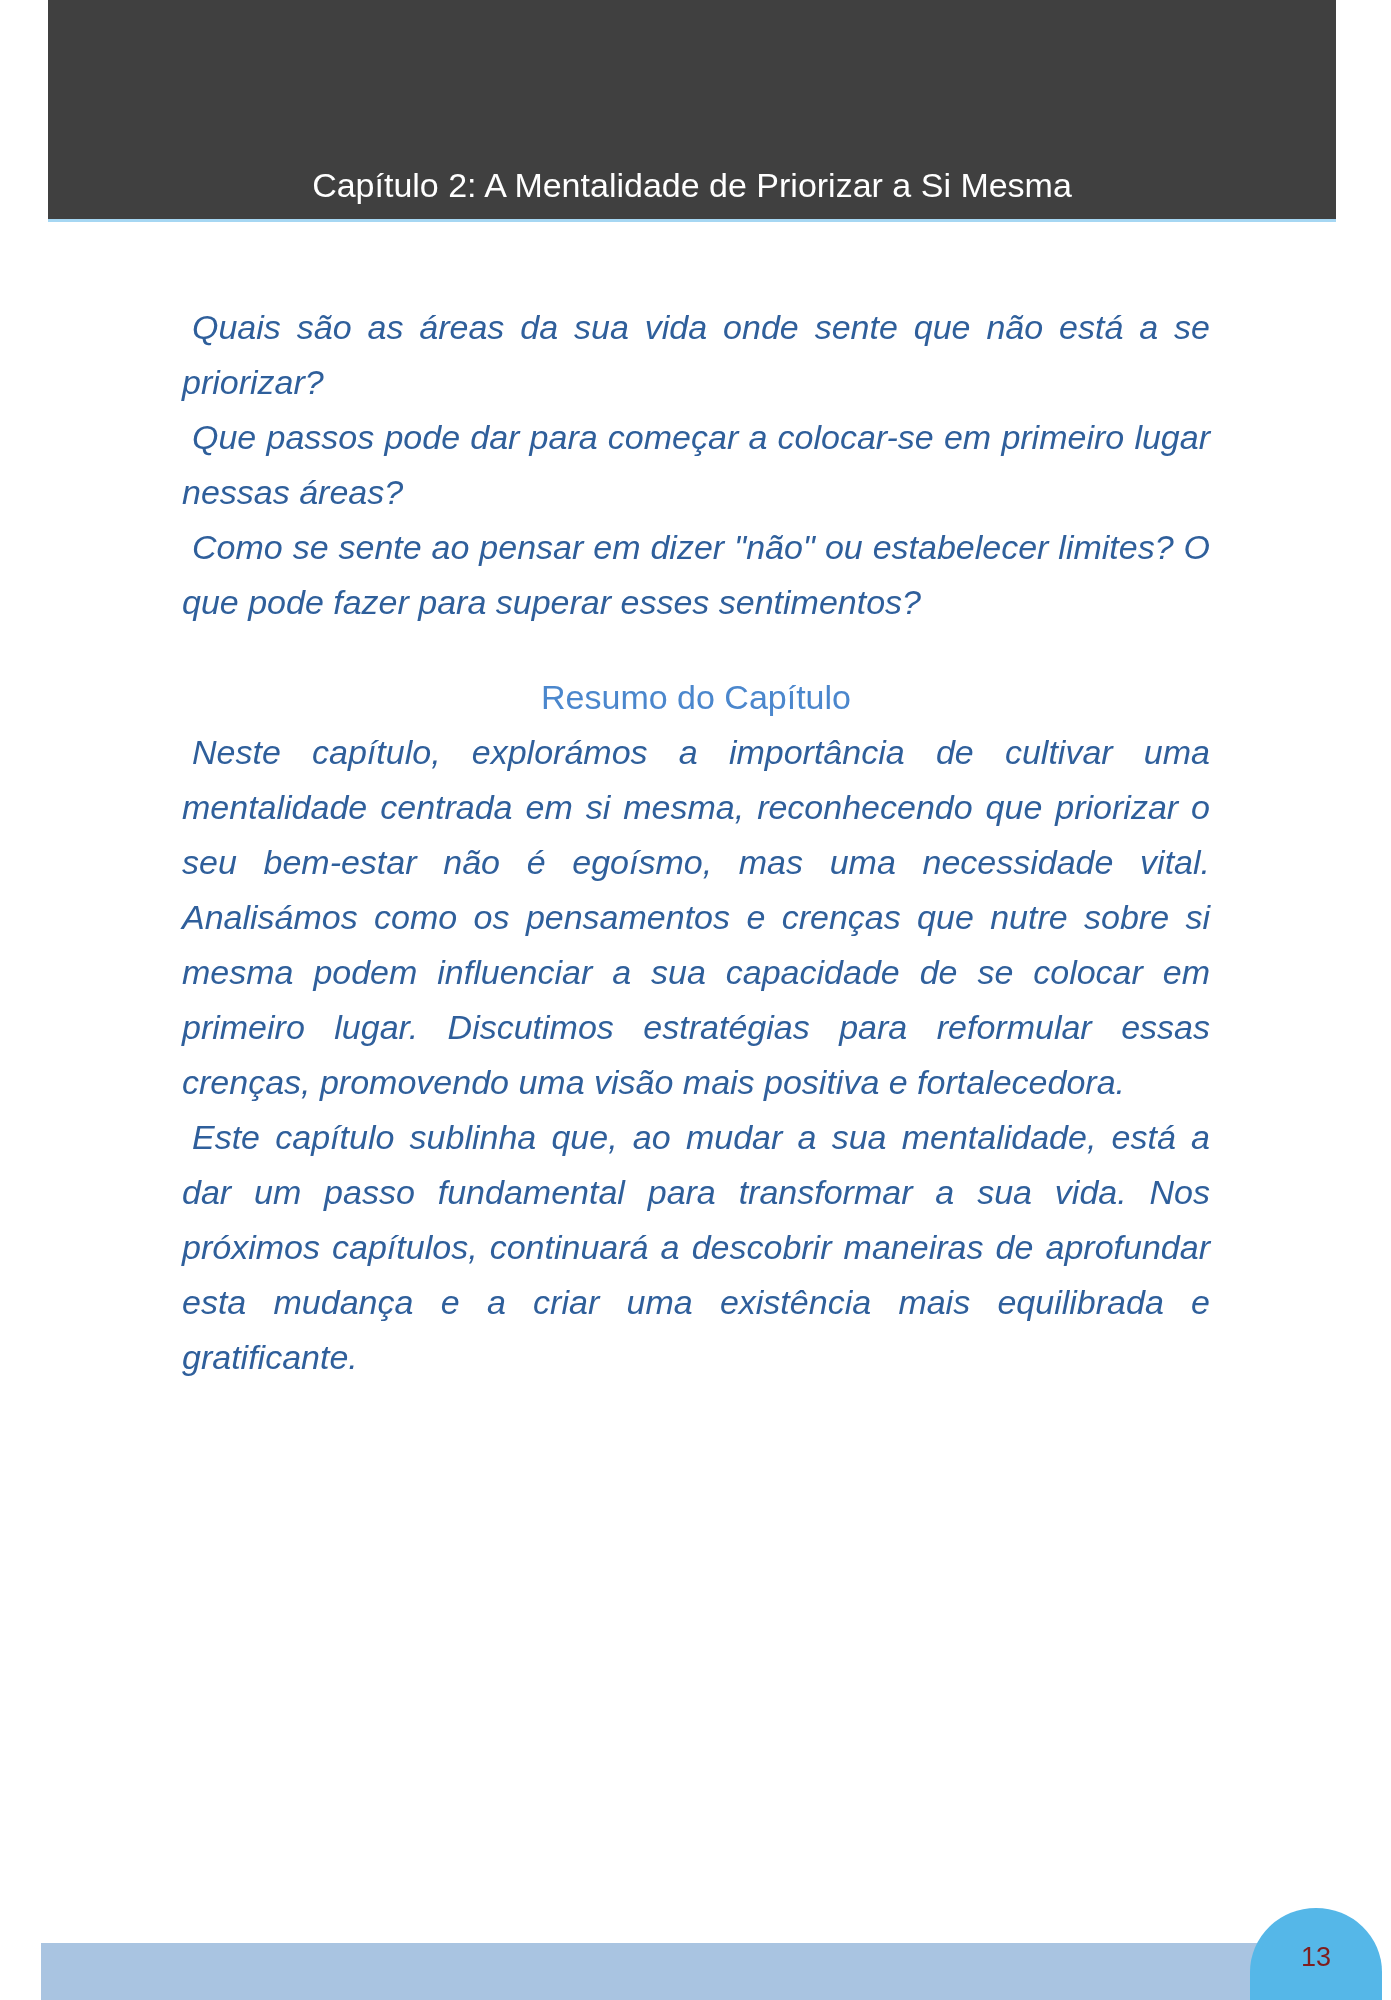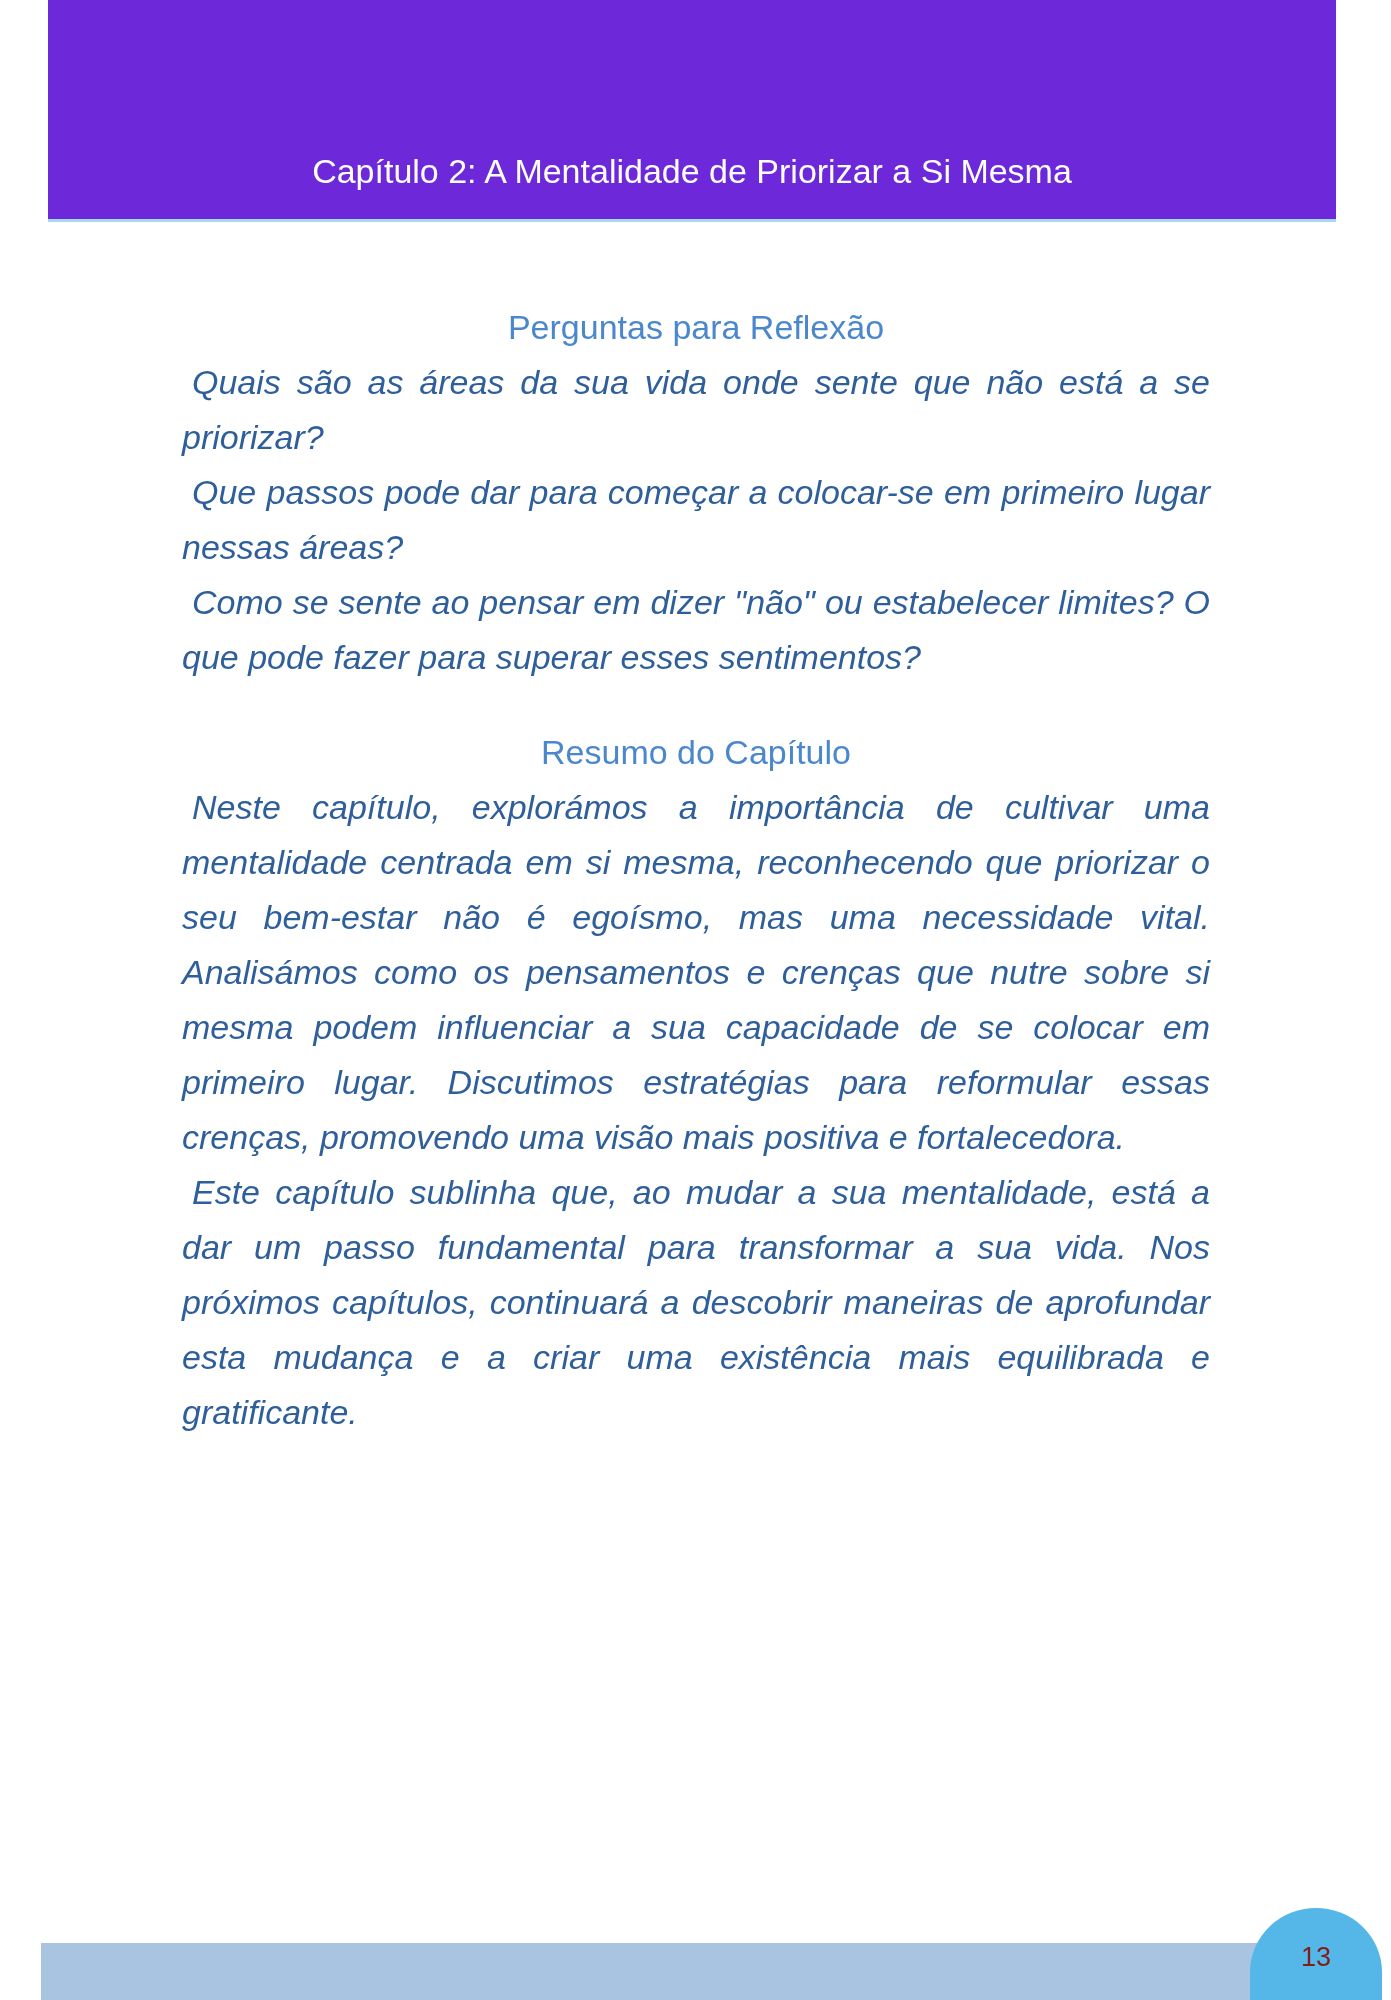--- a/index.html
+++ b/index.html
@@ -15,27 +15,27 @@
     background: #ffffff;
     overflow: hidden;
   }
   
   .header-band {
     position: absolute;
     left: 48px;
     top: 0;
     width: 1288px;
     height: 222px;
-    background: #6d28d9;
+    background: #404040;
     border-bottom: 3px solid #a6d7f3;
     display: flex;
     align-items: flex-end;
     justify-content: center;
     box-sizing: border-box;
-    padding-bottom: 26px;
+    padding-bottom: 12px;
   }
   .header-title {
     color: #ffffff;
     font-size: 34px;
     line-height: 44px;
     white-space: nowrap;
   }
   
   .content {
     position: absolute;
@@ -96,21 +96,20 @@
 <body>
 
 <div class="page">
 
   <div class="header-band">
     <div class="header-title">Capítulo 2: A Mentalidade de Priorizar a Si Mesma</div>
   </div>
 
   <div class="content">
 
-    <h2 class="section-heading">Perguntas para Reflexão</h2>
 
     <p>Quais são as áreas da sua vida onde sente que não está a se priorizar?</p>
 
     <p>Que passos pode dar para começar a colocar-se em primeiro lugar nessas áreas?</p>
 
     <p>Como se sente ao pensar em dizer "não" ou estabelecer limites? O que pode fazer para superar esses sentimentos?</p>
 
     <h2 class="section-heading resumo">Resumo do Capítulo</h2>
 
     <p>Neste capítulo, explorámos a importância de cultivar uma mentalidade centrada em si mesma, reconhecendo que priorizar o seu bem-estar não é egoísmo, mas uma necessidade vital. Analisámos como os pensamentos e crenças que nutre sobre si mesma podem influenciar a sua capacidade de se colocar em primeiro lugar. Discutimos estratégias para reformular essas crenças, promovendo uma visão mais positiva e fortalecedora.</p>

